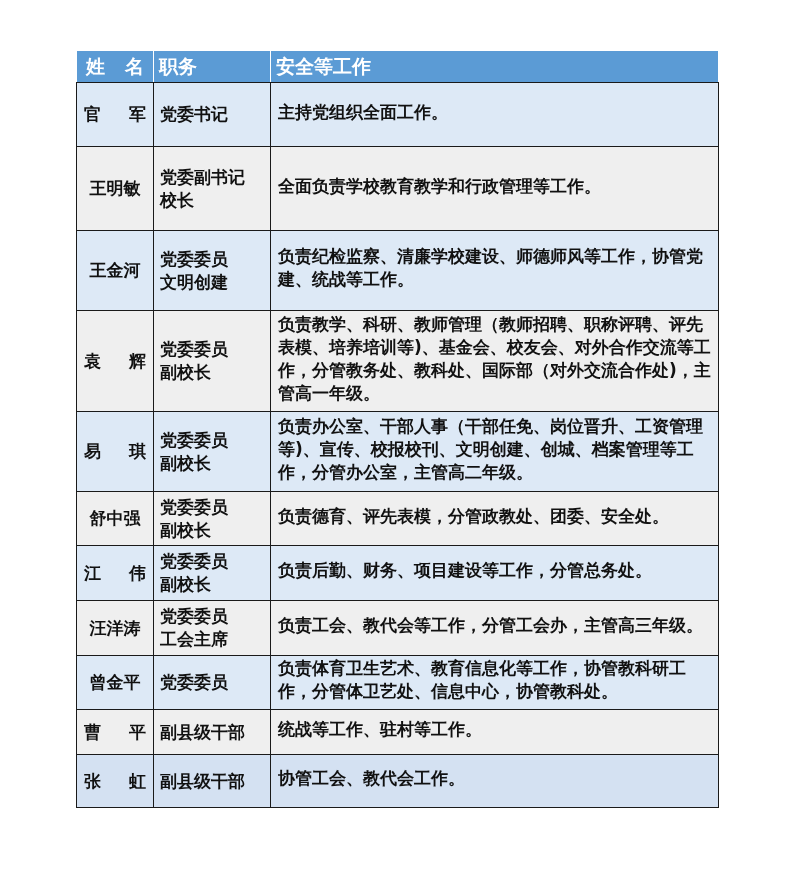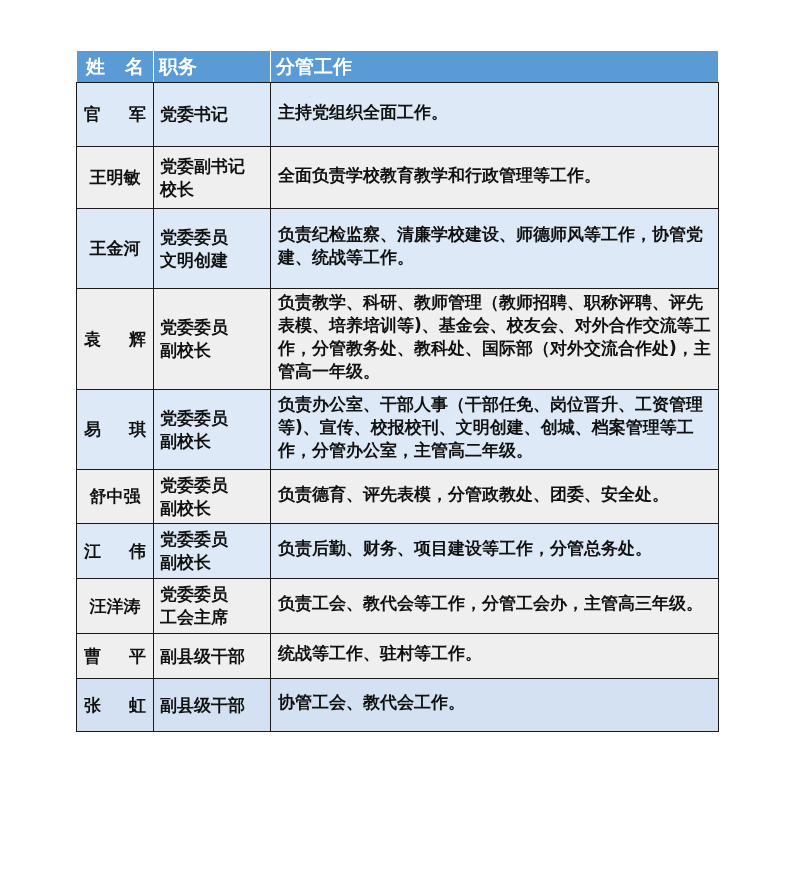--- a/index.html
+++ b/index.html
@@ -42,37 +42,37 @@
     </colgroup>
   <thead>
     <tr>
       <th>
           <div class="spread">
             <span>姓</span>
             <span>名</span>
           </div>
         </th>
       <th>职务</th>
-      <th>分管工作</th>
+      <th>安全等工作</th>
     </tr>
   </thead>
   <tbody>
     <tr class="even" style="height:64px">
       <td class="name">
           <div class="spread">
             <span>官</span>
             <span>军</span>
           </div>
         </td>
       <td class="role">
           <span>党委书记</span>
         </td>
       <td class="duty">主持党组织全面工作。</td>
     </tr>
-    <tr class="odd" style="height:62px">
+    <tr class="odd" style="height:84px">
       <td class="name">王明敏</td>
       <td class="role">
           <span>党委副书记</span>
           <span>校长</span>
         </td>
       <td class="duty">全面负责学校教育教学和行政管理等工作。</td>
     </tr>
     <tr class="even" style="height:80px">
       <td class="name">王金河</td>
       <td class="role">
@@ -129,20 +129,27 @@
       <td class="duty">负责后勤、财务、项目建设等工作，分管总务处。</td>
     </tr>
     <tr class="odd" style="height:55px">
       <td class="name">汪洋涛</td>
       <td class="role">
           <span>党委委员</span>
           <span>工会主席</span>
         </td>
       <td class="duty">负责工会、教代会等工作，分管工会办，主管高三年级。</td>
     </tr>
+    <tr class="even" style="height:54px">
+      <td class="name">曾金平</td>
+      <td class="role">
+          <span>党委委员</span>
+        </td>
+      <td class="duty">负责体育卫生艺术、教育信息化等工作，协管教科研工作，分管体卫艺处、信息中心，协管教科处。</td>
+    </tr>
     <tr class="odd" style="height:45px">
       <td class="name">
           <div class="spread">
             <span>曹</span>
             <span>平</span>
           </div>
         </td>
       <td class="role">
           <span>副县级干部</span>
         </td>

